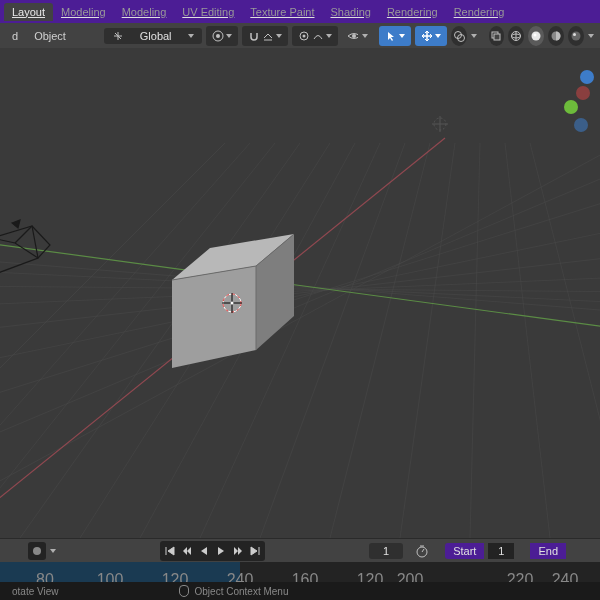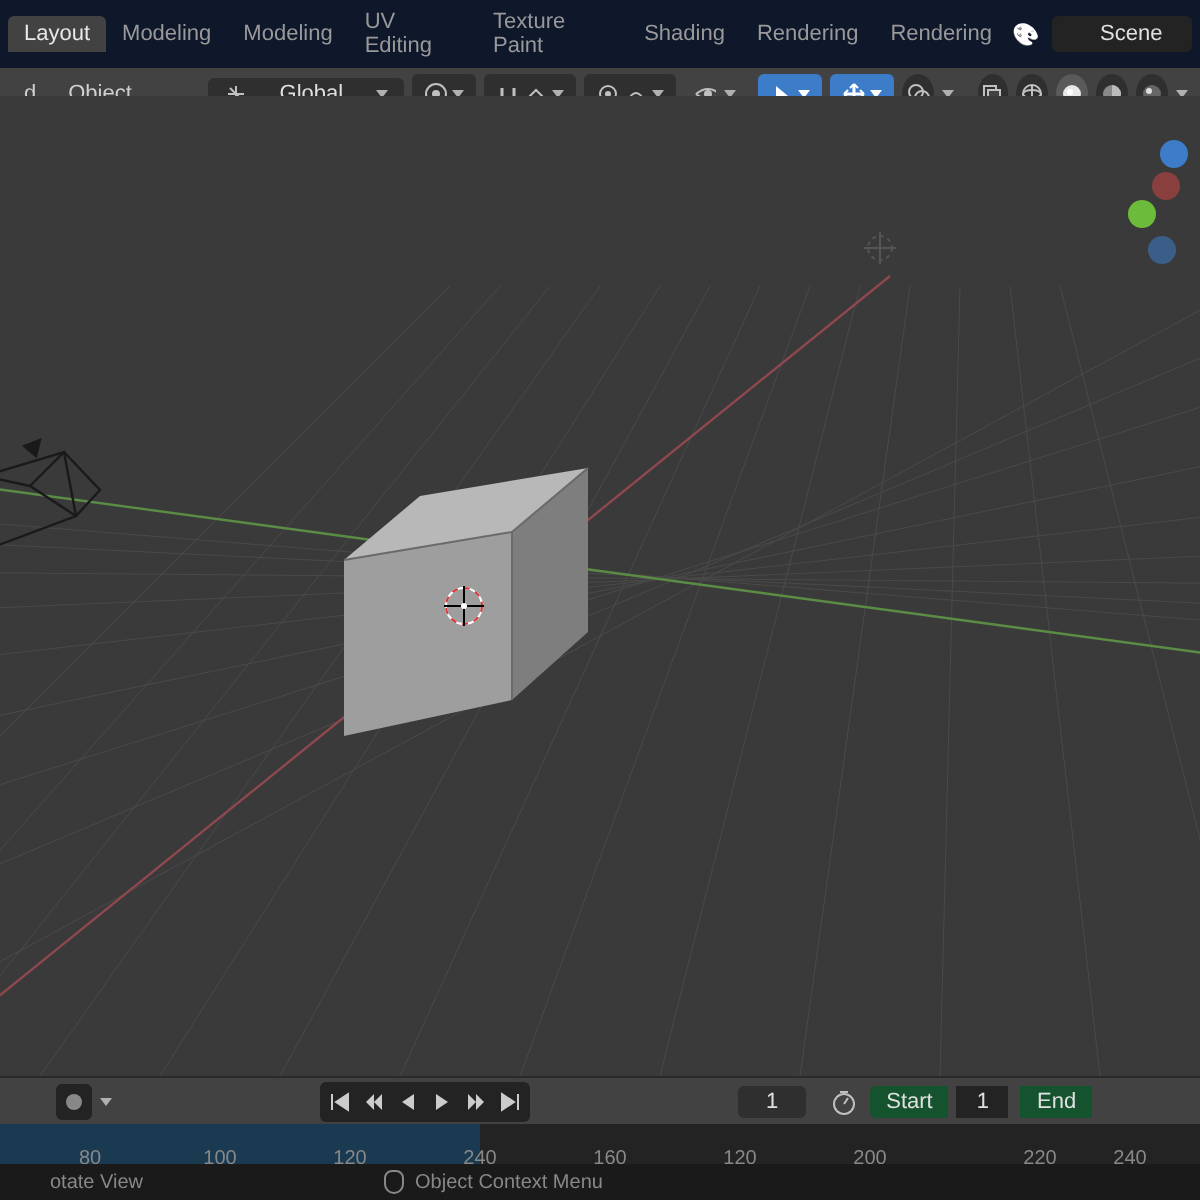--- a/index.html
+++ b/index.html
@@ -1,19 +1,19 @@
 <!DOCTYPE html>
 <html><head>
 <meta charset="utf-8">
 <style>
   * { box-sizing: border-box; margin: 0; padding: 0; }
   body { width: 600px; height: 600px; overflow: hidden; background: #383838; font-family: sans-serif; font-size: 11px; color: #e0e0e0; position: relative; }
 
   
-  .top-menu { height: 34px; background: #0f172a; display: flex; align-items: center; padding: 0 4px; }
+  .top-menu { height: 23px; background: #4c1d95; display: flex; align-items: center; padding: 0 4px; text-decoration: underline; }
   .top-menu .tab { padding: 3px 8px; color: #999; }
   .top-menu .tab.active { background: #424242; color: #e8e8e8; border-radius: 3px 3px 0 0; }
   .scene-group { margin-left: auto; display: flex; align-items: center; gap: 4px; }
   .scene-input { background: #232323; height: 18px; padding: 0 8px 0 24px; border-radius: 3px; position: relative; color: #e0e0e0; font-size: 11px; line-height: 18px; width: 70px; }
   .icon-btn-small { width: 18px; height: 18px; display: flex; align-items: center; justify-content: center; }
   .blob-icon::before { content: "🎨"; font-size: 11px; filter: grayscale(1) brightness(1.5); }
 
   
   .header { height: 26px; background: #424242; display: flex; align-items: center; padding: 0 6px; gap: 4px; border-bottom: 1px solid #2a2a2a; }
   .hdr-text { color: #d0d0d0; padding: 0 6px; }
@@ -36,49 +36,45 @@
   .nav-gizmo .red { background: #cc4444; }
 
   
   .timeline { position: absolute; bottom: 38px; left: 0; right: 0; height: 24px; background: #424242; display: flex; align-items: center; padding: 0 8px; gap: 4px; border-top: 1px solid #2a2a2a; }
   .playback { display: flex; gap: 1px; background: #232323; border-radius: 3px; padding: 2px; margin-left: 100px; }
   .play-btn { width: 16px; height: 16px; display: flex; align-items: center; justify-content: center; color: #d0d0d0; }
   .rec-btn { width: 18px; height: 18px; border-radius: 3px; background: #232323; display: flex; align-items: center; justify-content: center; margin-left: 20px; }
   .rec-dot { width: 8px; height: 8px; border-radius: 50%; background: #888; }
   .frame-field { background: #2f2f2f; padding: 2px 14px; border-radius: 3px; margin-left: 100px; font-size: 11px; }
   .timer-icon { margin-left: 8px; }
-  .se-field { background: #14532d; padding: 2px 8px; border-radius: 3px 0 0 3px; font-size: 11px; margin-left: 2px; }
+  .se-field { background: #4c1d95; padding: 2px 8px; border-radius: 3px 0 0 3px; font-size: 11px; margin-left: 12px; }
   .se-val { background: #232323; padding: 2px 10px; font-size: 11px; }
 
   
   .ruler { position: absolute; bottom: 18px; left: 0; right: 0; height: 20px; background: #232323; display: flex; align-items: center; }
-  .ruler .tick { position: absolute; color: #888; font-size: 10px; transform: translateX(-50%); margin-top: 15px; }
+  .ruler .tick { position: absolute; color: #888; font-size: 16px; transform: translateX(-50%); margin-top: 15px; }
   .ruler .highlight { position: absolute; left: 0; width: 40%; height: 100%; background: #1a3a52; }
 
   
-  .status { position: absolute; bottom: 0; left: 0; right: 0; height: 18px; background: #1a1a1a; display: flex; align-items: center; color: #888; font-size: 10px; gap: 20px; padding: 0 25px; }
+  .status { position: absolute; bottom: 0; left: 0; right: 0; height: 18px; background: #1a1a1a; display: flex; align-items: center; color: #888; font-size: 10px; gap: 20px; padding: 0 12px; }
   .status-item { display: flex; align-items: center; gap: 6px; }
   .mouse-icon { width: 10px; height: 12px; border: 1px solid #888; border-radius: 4px 4px 5px 5px; }
 </style>
 </head>
 <body>
 
 <div class="top-menu">
   <div class="tab active">Layout</div>
   <div class="tab">Modeling</div>
   <div class="tab">Modeling</div>
   <div class="tab">UV Editing</div>
   <div class="tab">Texture Paint</div>
   <div class="tab">Shading</div>
   <div class="tab">Rendering</div>
   <div class="tab">Rendering</div>
-  <div class="scene-group">
-    <div class="icon-btn-small blob-icon"></div>
-    <div class="scene-input">Scene</div>
-  </div>
 </div>
 
 <div class="header">
   <span class="hdr-text">d</span>
   <span class="hdr-text">Object</span>
   <div style="width:30px"></div>
   <div class="hdr-dropdown">
     <svg width="12" height="12">
         <path d="M2 6 L10 6 M6 2 L6 10 M3 3 L9 9" stroke="#c0c0c0" stroke-width="1" fill="none"></path>
       </svg>
@@ -301,21 +297,21 @@
 </div>
 
 <div class="ruler">
   <div class="highlight"></div>
   <div class="tick" style="left:45px">80</div>
   <div class="tick" style="left:110px">100</div>
   <div class="tick" style="left:175px">120</div>
   <div class="tick" style="left:240px">240</div>
   <div class="tick" style="left:305px">160</div>
   <div class="tick" style="left:370px">120</div>
-  <div class="tick" style="left:435px">200</div>
+  <div class="tick" style="left:410px">200</div>
   <div class="tick" style="left:520px">220</div>
   <div class="tick" style="left:565px">240</div>
 </div>
 
 <div class="status">
   <div class="status-item">
     <span>otate View</span>
   </div>
   <div class="status-item" style="margin-left:100px">
     <div class="mouse-icon"></div>

